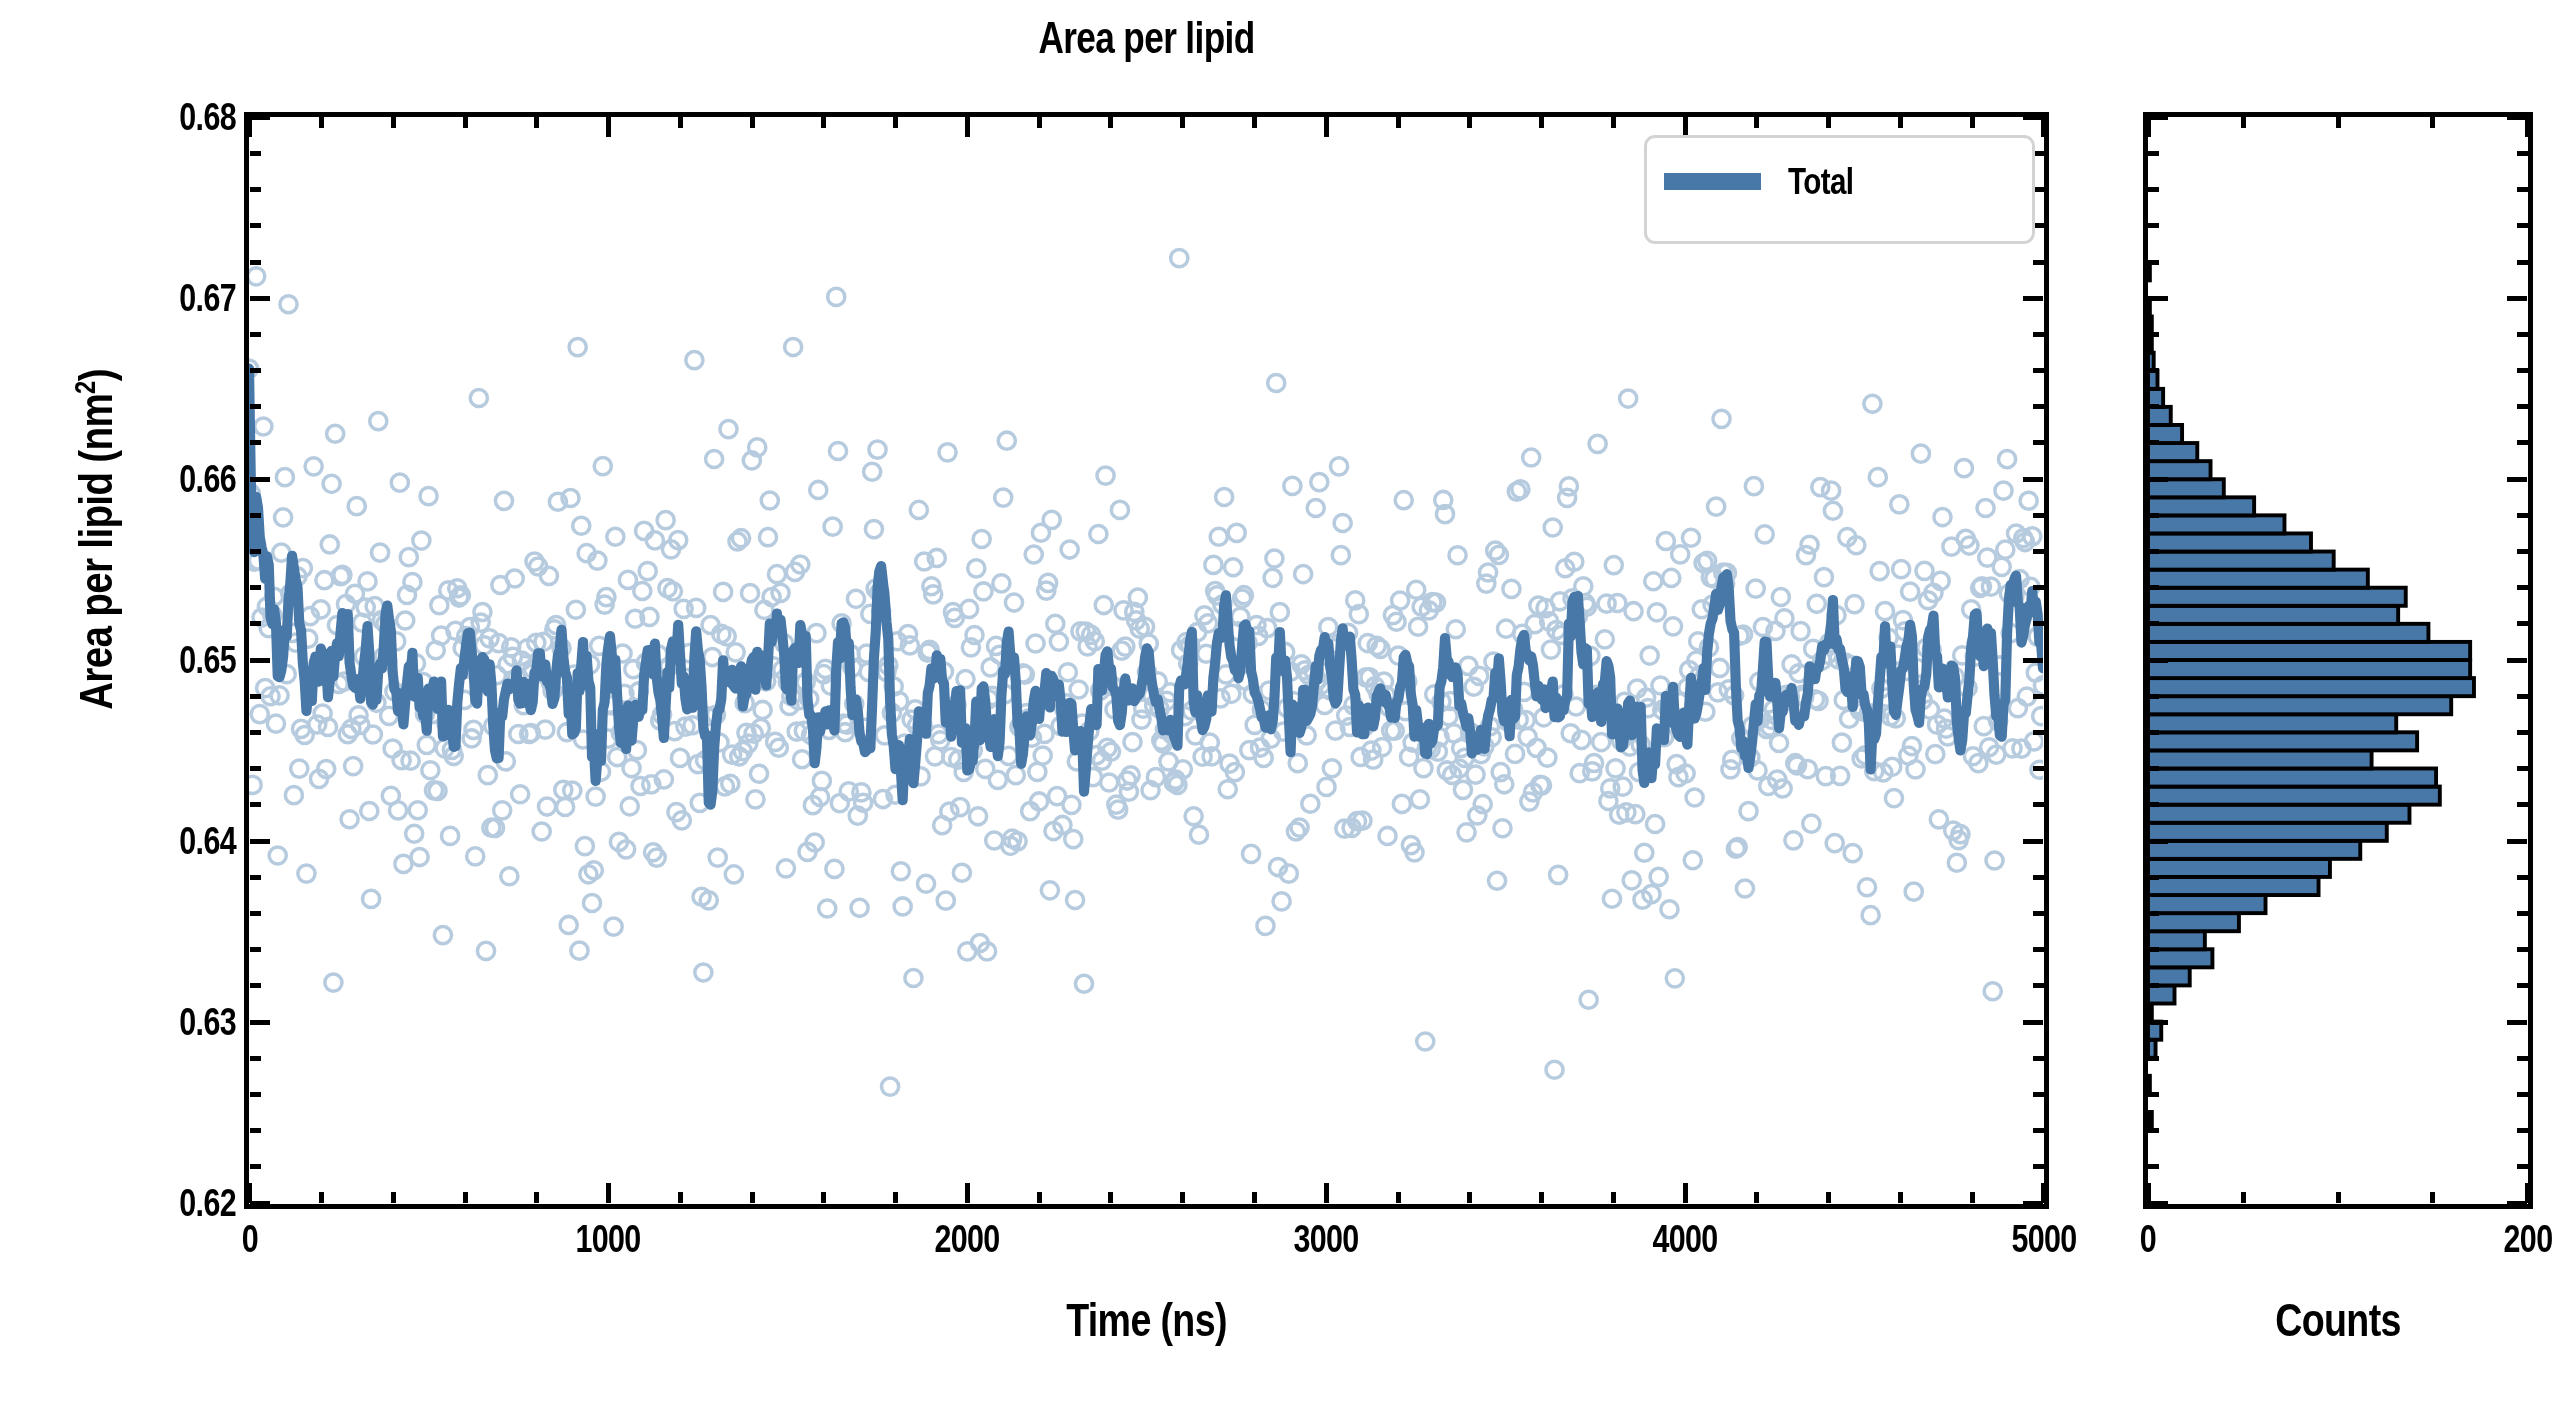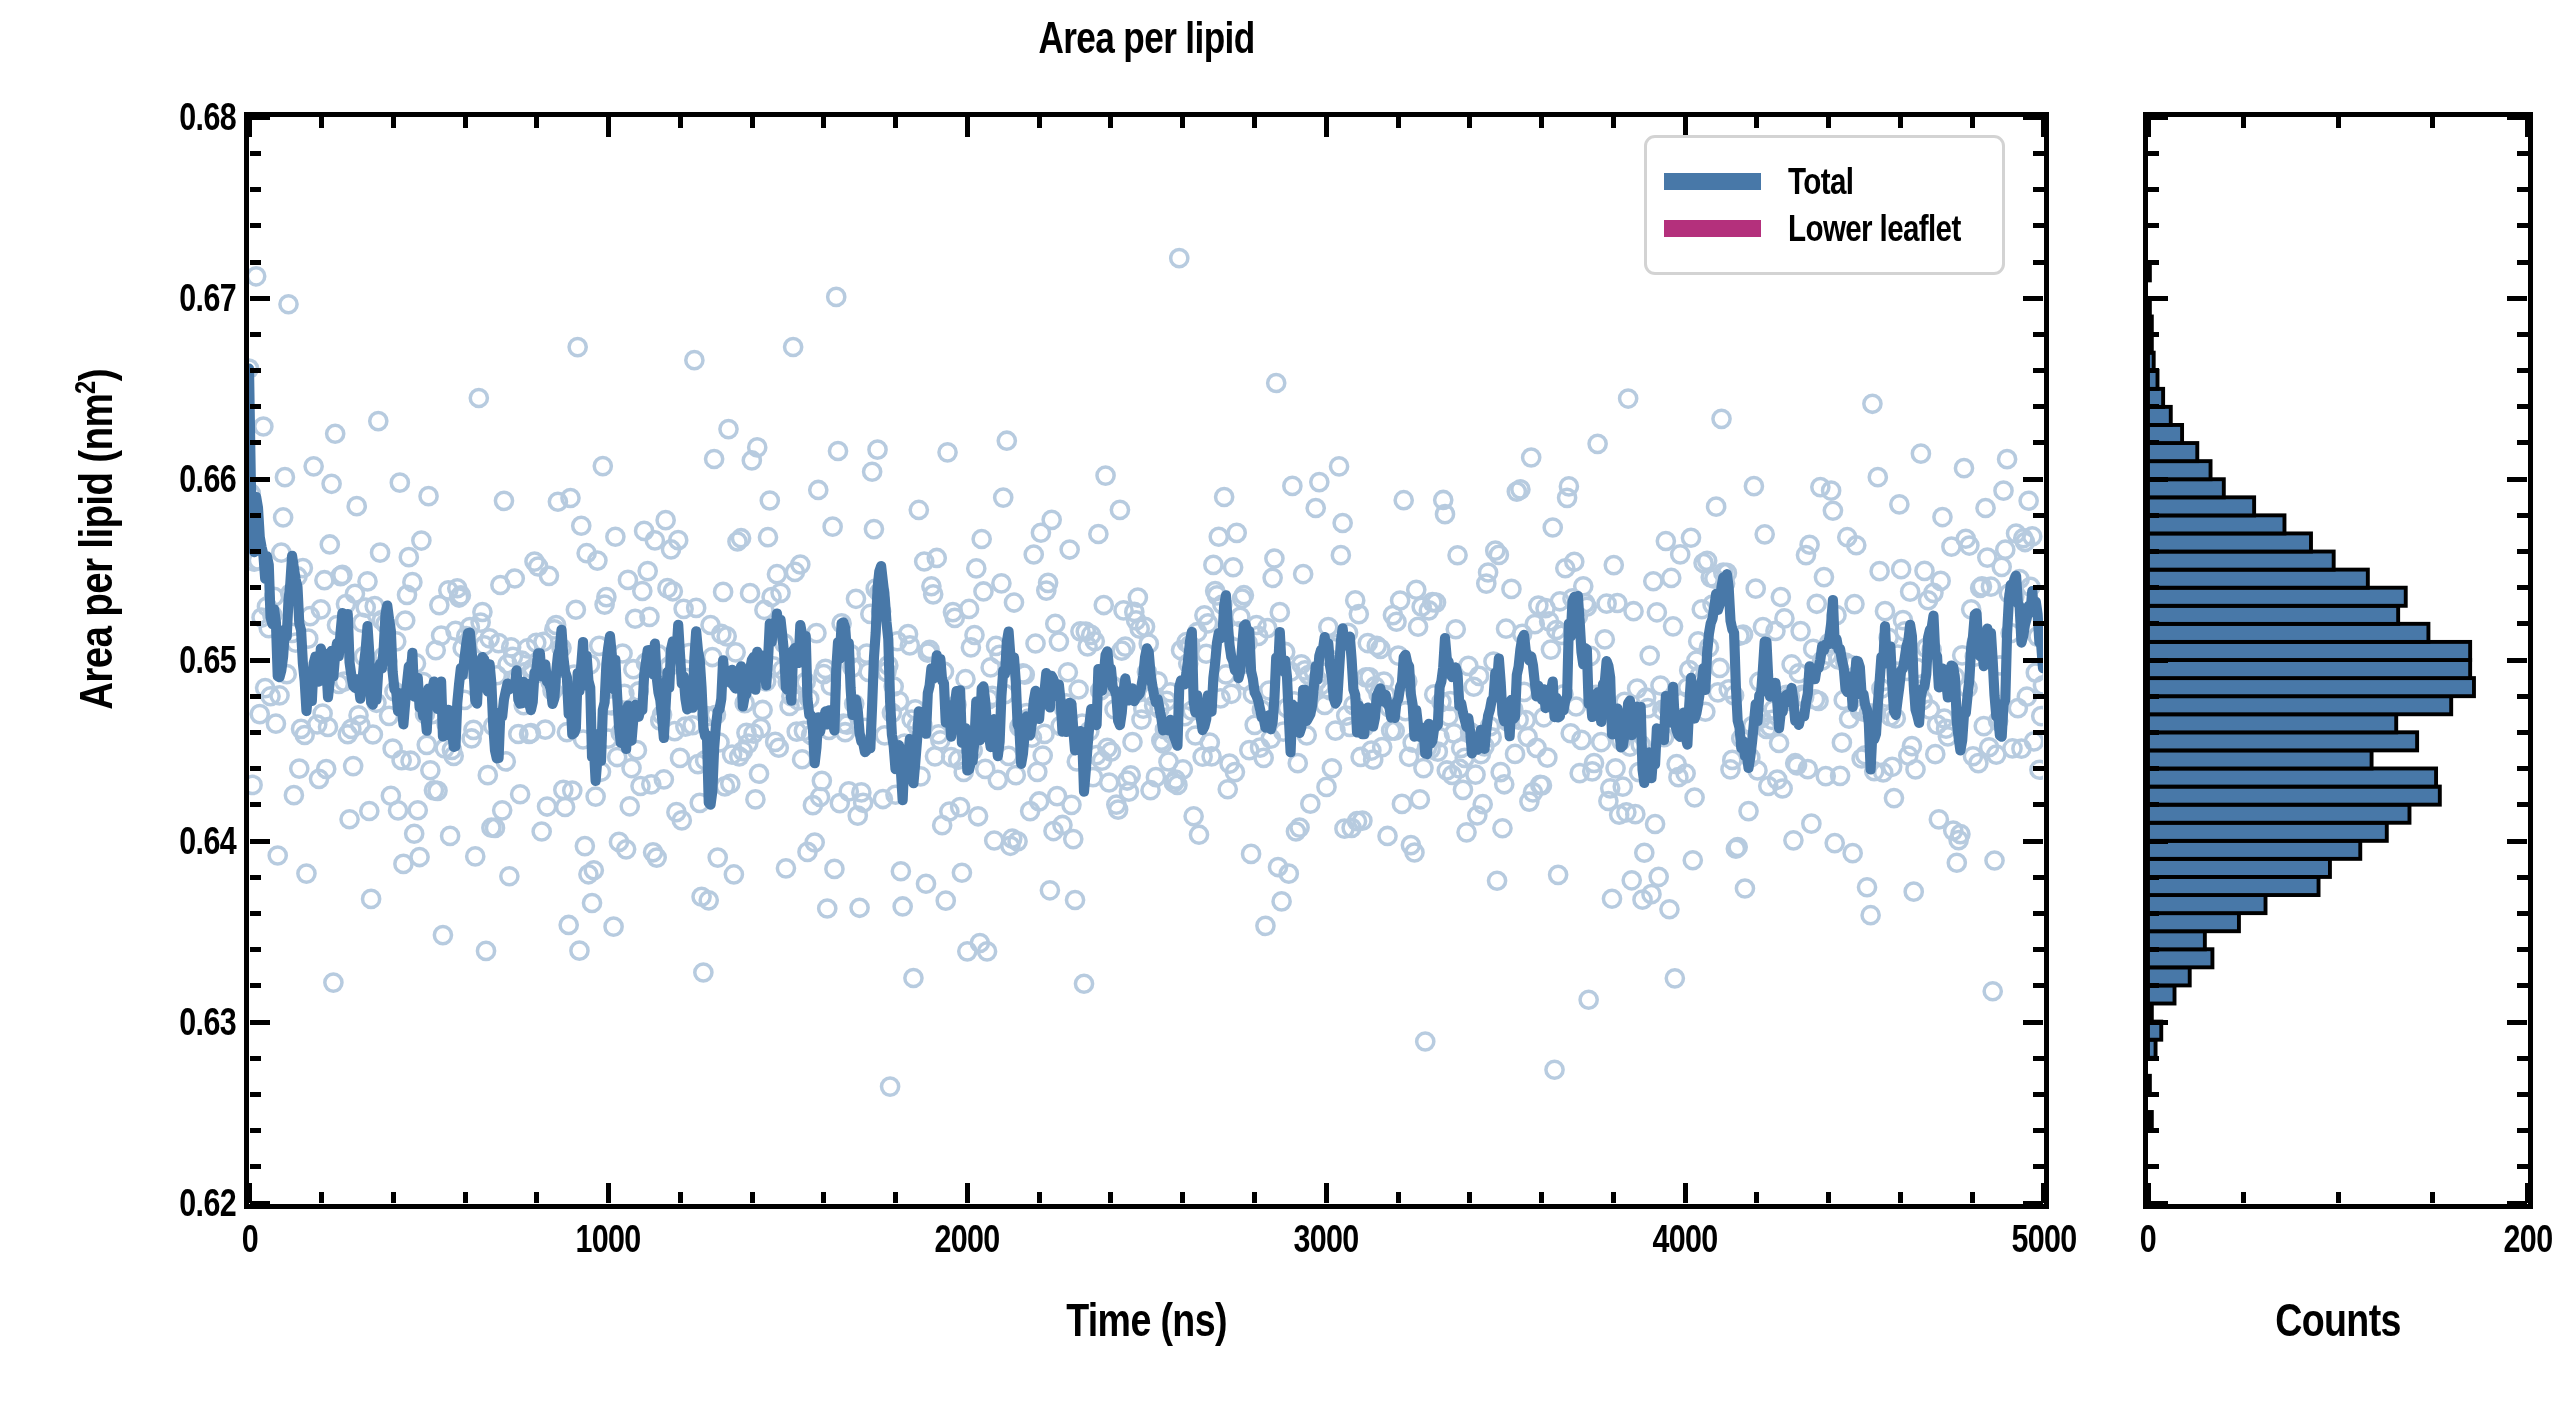--- a/index.html
+++ b/index.html
@@ -49,23 +49,23 @@
   }
   #hist-x-axis-title{
     position:absolute;left:2143px;top:1296px;width:390px;text-align:center;
     font-size:47px;font-weight:bold;line-height:1;letter-spacing:-0.8px;
     transform:scaleX(0.80);transform-origin:center top;white-space:nowrap;
   }
   sup.sq{font-size:0.62em;vertical-align:super;line-height:0;}
 
   
   #legend{
-    position:absolute;left:1644px;top:135px;width:361px;
+    position:absolute;left:1644px;top:135px;width:391px;
     background:#ffffff;border:3.9px solid #d3d3d3;border-radius:11px;
-    padding:20px 17px 20px 17px;box-sizing:border-box;
+    padding:20px 17px 36px 17px;box-sizing:border-box;
   }
   .legend-row{display:flex;align-items:center;height:47px;}
   .legend-swatch{width:97px;height:17px;flex:0 0 97px;margin-right:26.5px;}
   .legend-text{font-size:37px;font-weight:bold;line-height:1;letter-spacing:-0.8px;
                transform:scaleX(0.80);transform-origin:left center;white-space:nowrap;}
 </style>
 </head>
 <body>
 
 <div id="figure">
@@ -1342,20 +1342,16 @@
 
   <div id="y-axis-title">Area per lipid (nm<sup class="sq">2</sup>)</div>
   <div id="x-axis-title">Time (ns)</div>
   <div id="hist-x-axis-title">Counts</div>
 
   <div id="legend">
     <div class="legend-row">
       <div class="legend-swatch" style="background: rgb(72, 120, 168);"></div>
       <div class="legend-text">Total</div>
     </div>
-    <div class="legend-row">
-      <div class="legend-swatch" style="background: rgb(180, 48, 124);"></div>
-      <div class="legend-text">Lower leaflet</div>
-    </div>
   </div>
 
 </div>
 
 
 </body></html>

